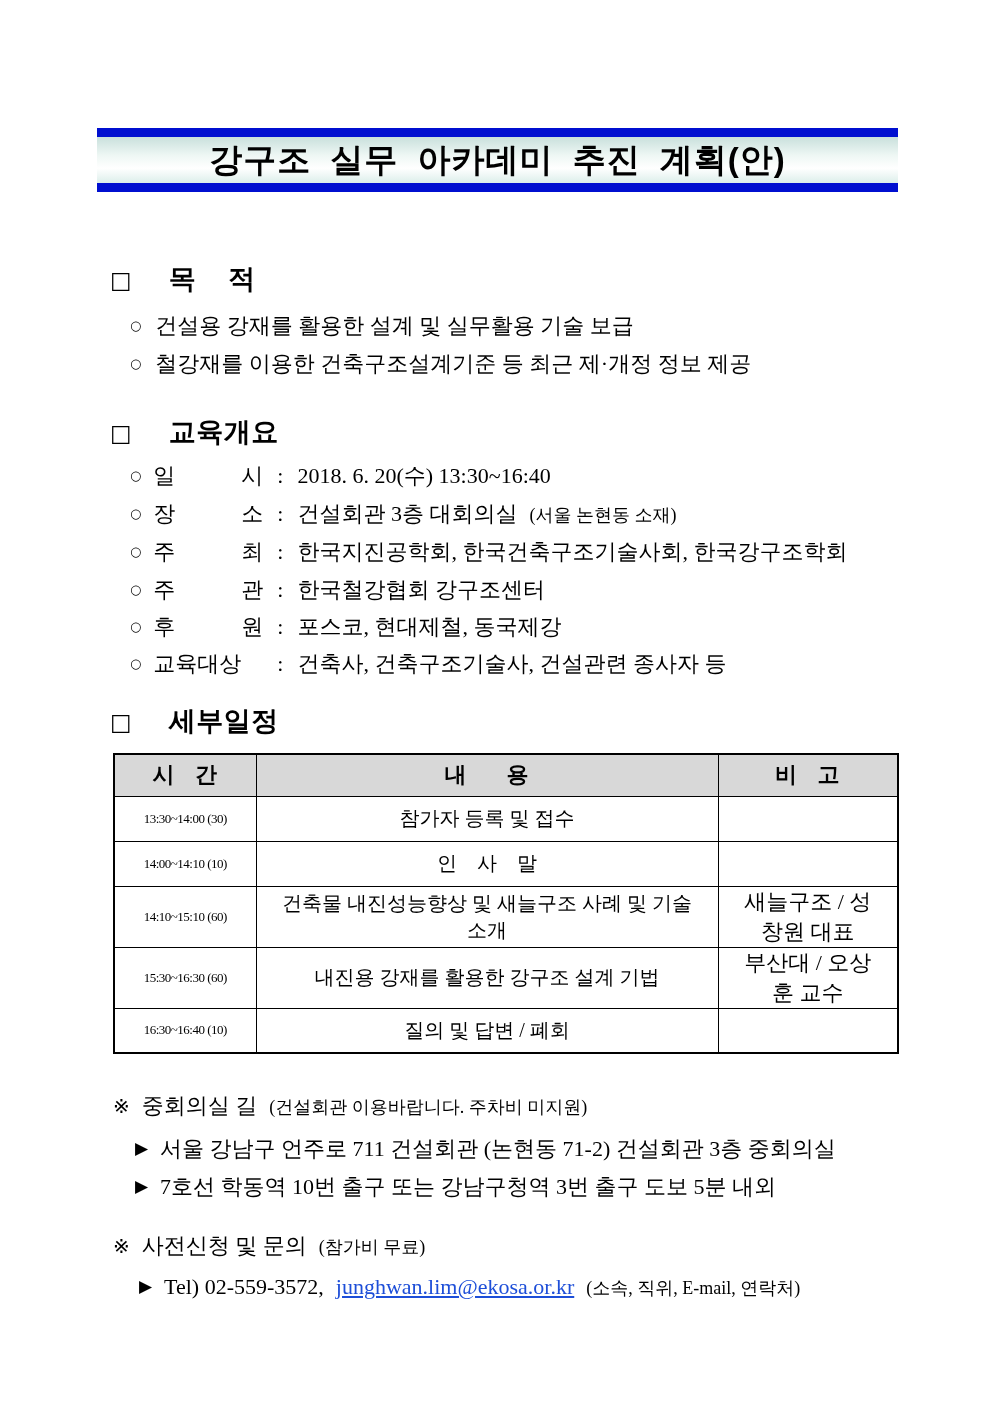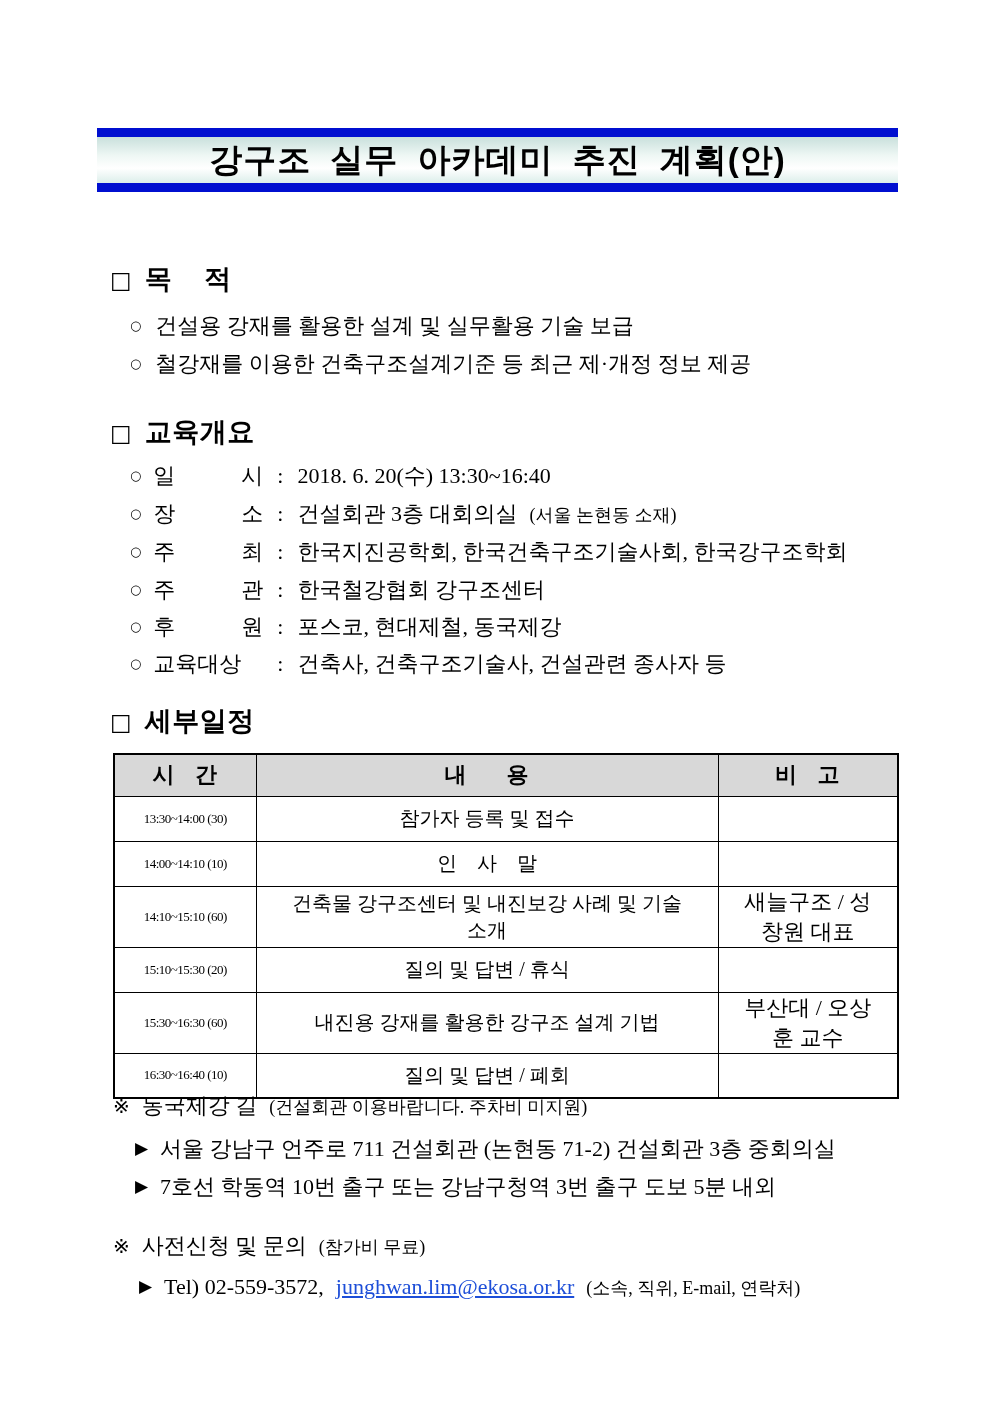--- a/index.html
+++ b/index.html
@@ -34,21 +34,21 @@
   .section-heading {
     position:absolute; left:110px;
     display:flex; align-items:center; gap:13px;
     font-family:"Liberation Sans", sans-serif;
     font-weight:bold; font-size:27px;
   }
   .square-marker {
     font-family:"DejaVu Sans", sans-serif;
     font-weight:normal; font-size:23px; line-height:1; position:relative; top:1px;
   }
-  .heading-text { white-space:pre; letter-spacing:0.5px; }
+  .heading-text { white-space:pre; letter-spacing:0.5px;margin-left:24px; }
 
   
   .bullet-line {
     position:absolute; left:130px;
     display:flex; align-items:baseline; gap:14px;
     font-size:22px; white-space:pre;
   }
   .circle-bullet {
     font-family:"DejaVu Sans", sans-serif;
     font-size:13px; position:relative; top:-3px;
@@ -189,45 +189,40 @@
           <td class="content-cell">참가자 등록 및 접수</td>
           <td class="note-cell"></td>
         </tr>
         <tr>
           <td class="time-cell">14:00~14:10 (10)</td>
           <td class="content-cell">인    사    말</td>
           <td class="note-cell"></td>
         </tr>
         <tr>
           <td class="time-cell">14:10~15:10 (60)</td>
-          <td class="content-cell">건축물 강구조센터 및 내진보강 사례 및 기술 소개</td>
+          <td class="content-cell">건축물 내진성능향상 및 새늘구조 사례 및 기술 소개</td>
           <td class="note-cell">새늘구조 / 성창원 대표</td>
-        </tr>
-        <tr>
-          <td class="time-cell">15:10~15:30 (20)</td>
-          <td class="content-cell">질의 및 답변 / 휴식</td>
-          <td class="note-cell"></td>
         </tr>
         <tr>
           <td class="time-cell">15:30~16:30 (60)</td>
           <td class="content-cell">내진용 강재를 활용한 강구조 설계 기법</td>
           <td class="note-cell">부산대 / 오상훈 교수</td>
         </tr>
         <tr>
           <td class="time-cell">16:30~16:40 (10)</td>
           <td class="content-cell">질의 및 답변 / 폐회</td>
           <td class="note-cell"></td>
         </tr>
       </tbody>
     </table>
   </div>
 
   <div class="note-line" style="left:113px; top:1091px;">
     <span class="ref-marker">※</span>
-    <span>동국제강 길</span>
+    <span>중회의실 길</span>
     <span class="small-note">(건설회관 이용바랍니다. 주차비 미지원)</span>
   </div>
   <div class="note-line" style="left:135px; top:1134px;">
     <span class="tri-marker">▶</span>
     <span>서울 강남구 언주로 711 건설회관 (논현동 71-2) 건설회관 3층 중회의실</span>
   </div>
   <div class="note-line" style="left:135px; top:1172px;">
     <span class="tri-marker">▶</span>
     <span>7호선 학동역 10번 출구 또는 강남구청역 3번 출구 도보 5분 내외</span>
   </div>

